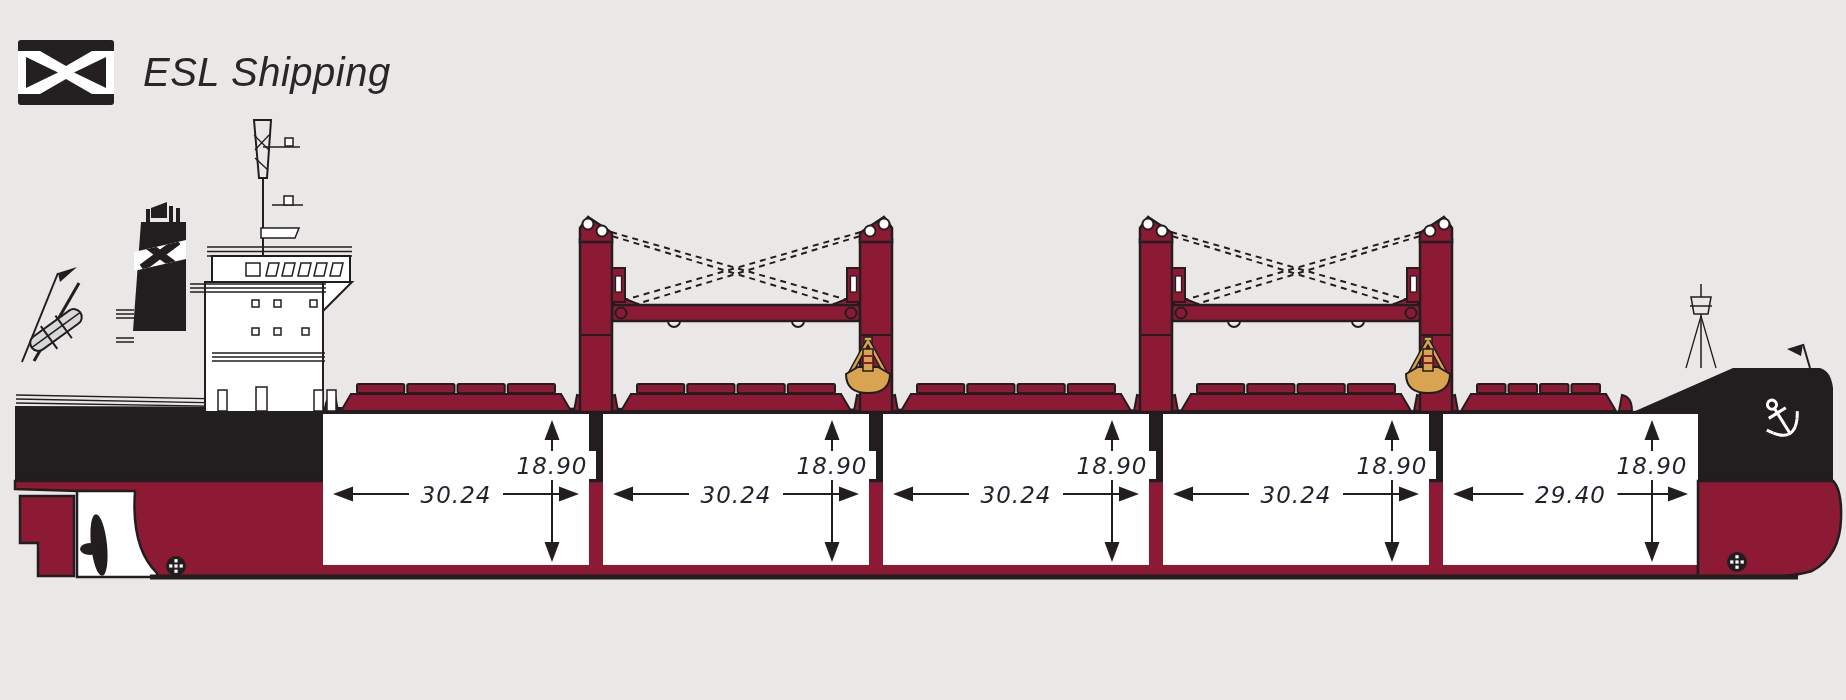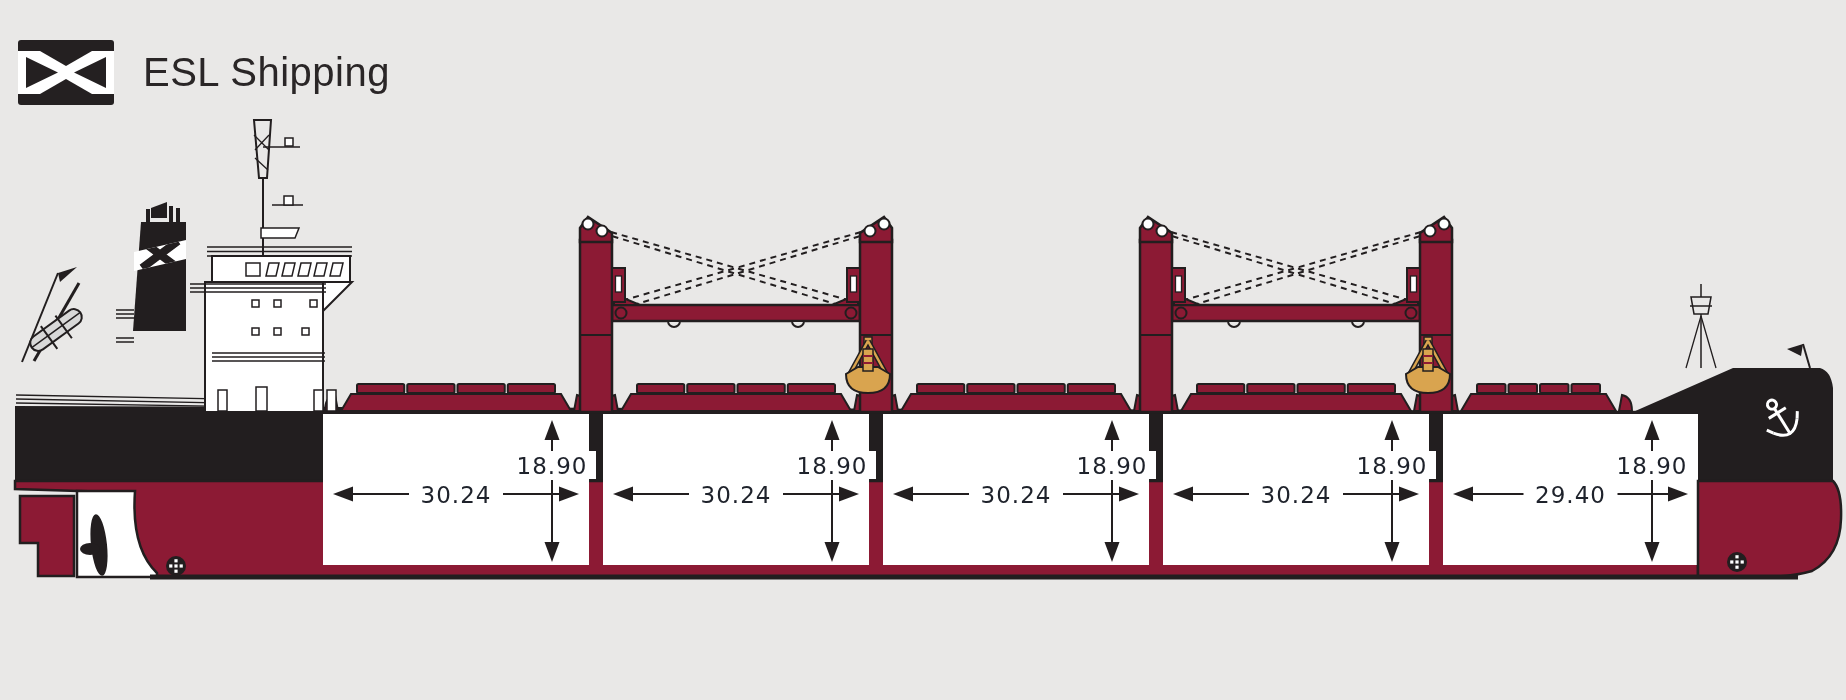--- a/index.html
+++ b/index.html
@@ -1,20 +1,20 @@
 <!DOCTYPE html>
 <html style="--bg: #E9E8E7; --cm: #8C1A34; --cb: #221E1F; --gold: #D9A44F; --dim: #1E222B; --ink: #2A2627; --logoblack: #242021;"><head>
 <meta charset="utf-8">
 <style>
   :root{
     --bg:#E9E8E7; --cm:#8C1A34; --cb:#221E1F; --gold:#D9A44F;
     --dim:#1E222B; --ink:#2A2627; --logoblack:#242021;
   }
   html,body{margin:0;padding:0;background:var(--bg);}
-  .stage{width:1846px;height:584px;position:relative;background:var(--bg);overflow:hidden;}
+  .stage{width:1846px;height:584px;position:relative;background:var(--bg);overflow:hidden;font-style:italic;}
   svg{position:absolute;left:0;top:0;display:block;}
   .cm{fill:var(--cm);}
   .cb{fill:var(--cb);}
   .wf{fill:#fff;}
   .nf{fill:none;}
   .ob{stroke:var(--cb);}
   .s2{stroke-width:2;}
   .s15{stroke-width:1.5;}
   .s13{stroke-width:1.3;}
   .s25{stroke-width:2.5;}

